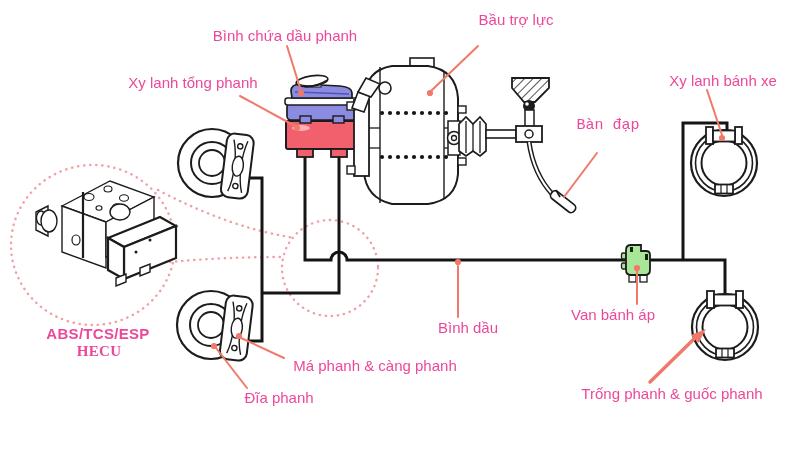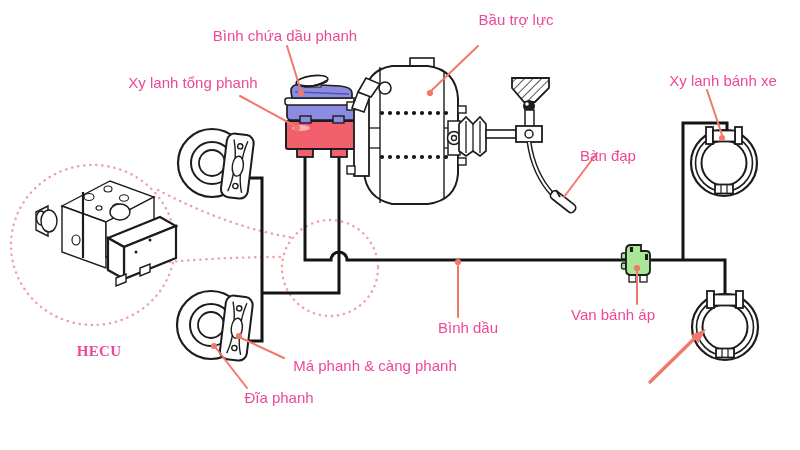--- a/index.html
+++ b/index.html
@@ -212,19 +212,21 @@
     <circle cx="239" cy="336" r="3.1"></circle>
     <circle cx="214" cy="346" r="3.1"></circle>
     <polygon points="706,329 698.5,343 691,335"></polygon>
   </g>
 </svg>
 
   <div class="label" style="left:285px; top:36px;">Bình chứa dầu phanh</div>
   <div class="label" style="left:516px; top:20px;">Bầu trợ lực</div>
   <div class="label" style="left:193px; top:83px;">Xy lanh tổng phanh</div>
   <div class="label" style="left:723px; top:81px;">Xy lanh bánh xe</div>
-  <div class="label" style="left:608px; top:156px;">Bàn đạp</div>
+  <div class="label" style="left:608px; top:126px;font-family:Liberation Mono, monospace;">Bàn đạp</div>
   <div class="label" style="left:613px; top:315px;">Van bánh áp</div>
   <div class="label" style="left:468px; top:328px;">Bình dầu</div>
+  <div class="label bold" style="left:98px; top:334px;">ABS/TCS/ESP</div>
   <div class="label bold" style="left:99px; top:351px;font-family:Liberation Serif, serif;">HECU</div>
   <div class="label" style="left:375px; top:366px;">Má phanh &amp; càng phanh</div>
   <div class="label" style="left:279px; top:398px;">Đĩa phanh</div>
+  <div class="label" style="left:672px; top:394px;">Trống phanh &amp; guốc phanh</div>
 </div>
 
 </body></html>

